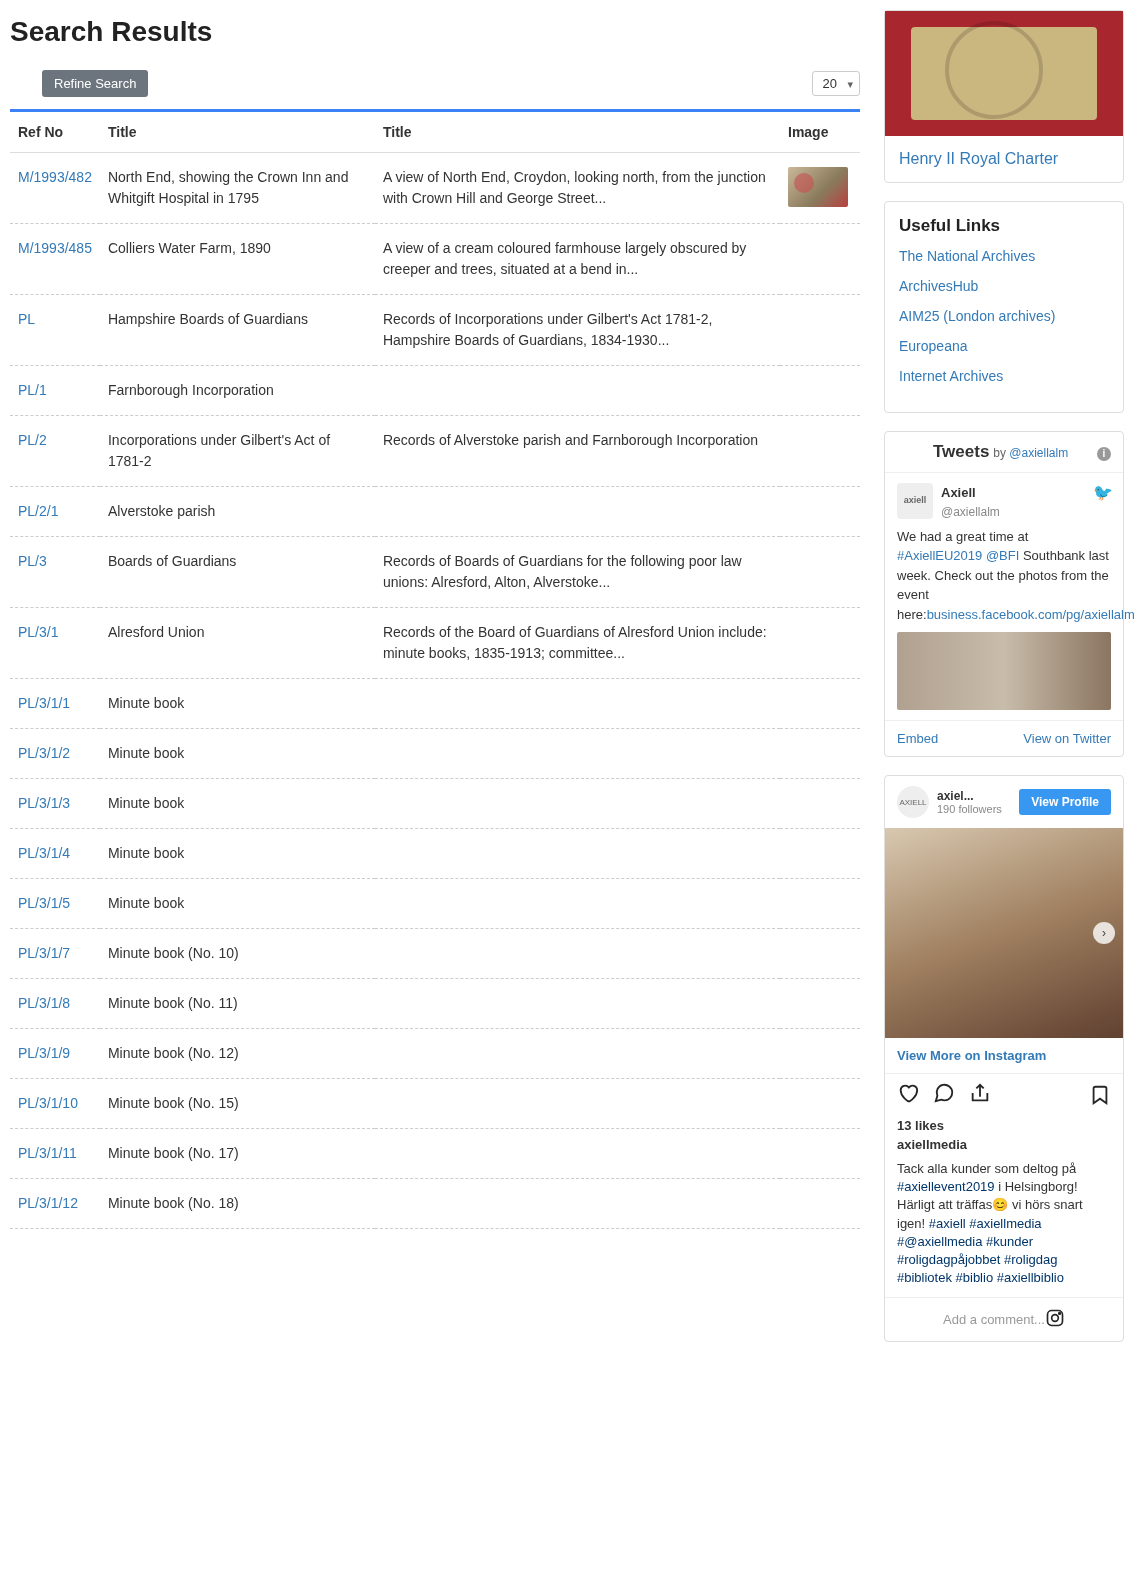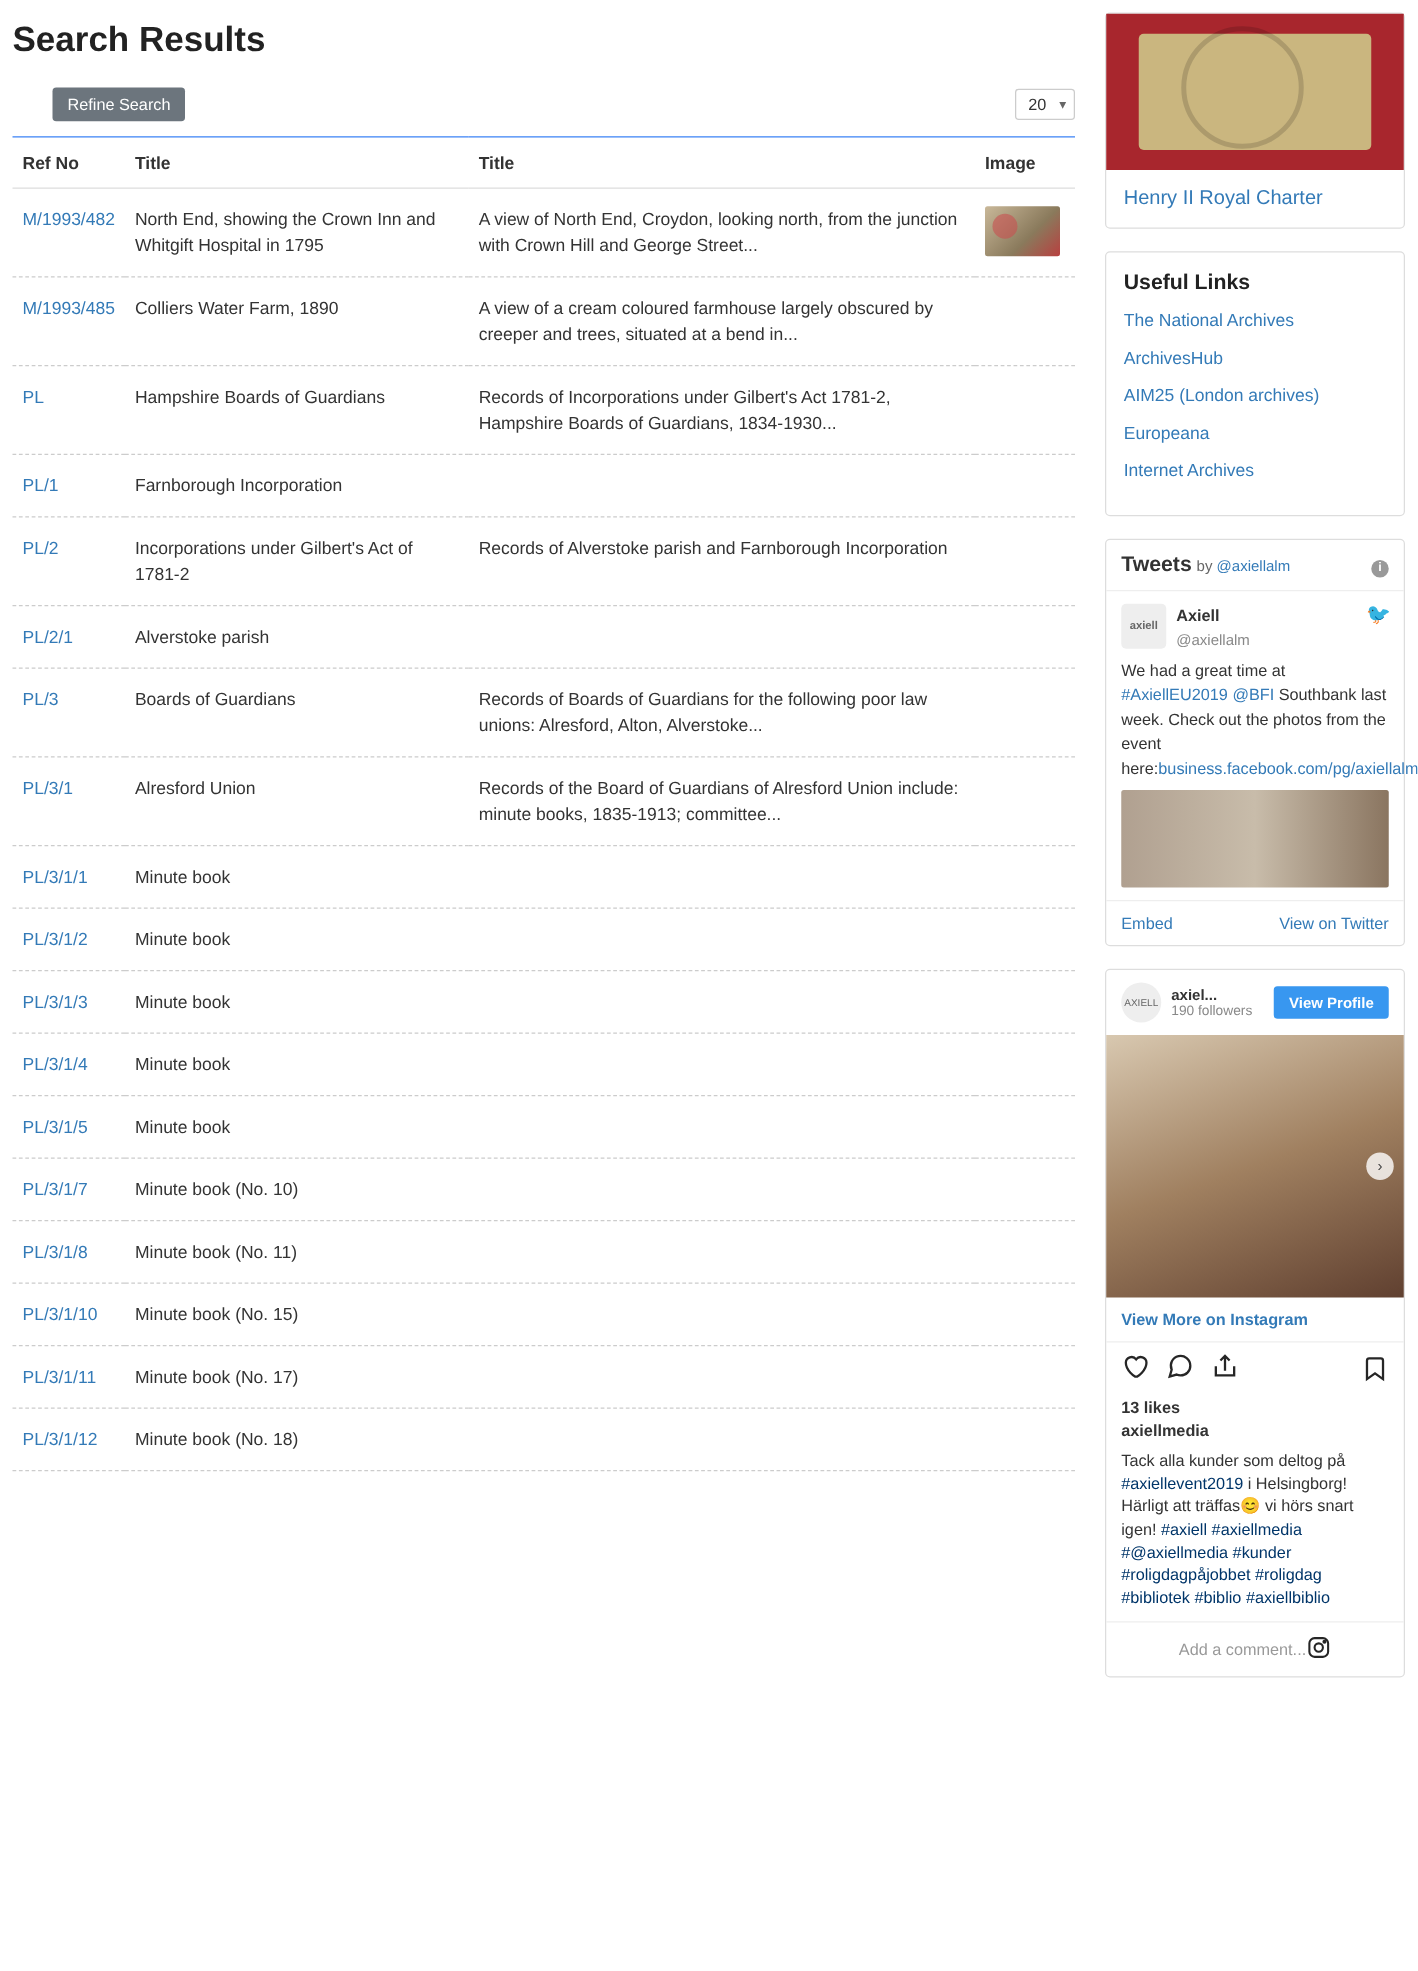--- a/index.html
+++ b/index.html
@@ -9,39 +9,39 @@
   .side { width: 240px; flex-shrink: 0; }
 
   h1 { font-size: 28px; font-weight: 600; color: #222; margin-bottom: 22px; margin-top: 6px; }
 
   .toolbar { display: flex; justify-content: space-between; align-items: center; margin-bottom: 12px; margin-left: 32px; }
   .btn-refine { background: #6c757d; color: #fff; border: none; padding: 6px 12px; font-size: 13px; border-radius: 3px; cursor: pointer; }
   .page-size { border: 1px solid #ccc; padding: 4px 22px 4px 10px; border-radius: 3px; font-size: 13px; background: #fff; position: relative; cursor: pointer; }
   .page-size::after { content: '▾'; position: absolute; right: 6px; top: 50%; transform: translateY(-50%); color: #666; font-size: 11px; }
 
   table.results { width: 100%; border-collapse: collapse; }
-  table.results th { text-align: left; font-weight: 600; padding: 12px 8px; border-top: 1px solid #3b82f6; border-bottom: 1px solid #ddd; color: #333; }
+  table.results th { text-align: left; font-weight: 600; padding: 12px 8px; border-top: 3px solid #3b82f6; border-bottom: 1px solid #ddd; color: #333; }
   table.results td { padding: 14px 8px; border-bottom: 1px dashed #ccc; vertical-align: top; line-height: 1.5; }
   table.results td.ref a { color: #337ab7; text-decoration: none; }
   table.results td.img { width: 80px; }
   .thumb { width: 60px; height: 40px; background: linear-gradient(135deg,#c9b899 0%, #8a7a5c 60%, #b84040 100%); border-radius: 2px; position: relative; overflow: hidden; }
   .thumb::before { content:''; position:absolute; top:6px; left:6px; width:20px; height:20px; background: rgba(200,80,80,0.6); border-radius:50%; }
 
   .panel { border: 1px solid #ddd; border-radius: 4px; margin-bottom: 18px; background: #fff; }
   .panel-pad { padding: 14px; }
   .charter-img { height: 125px; background: #a8262d; position: relative; overflow: hidden; }
   .charter-img::before { content:''; position:absolute; top:16px; left:26px; right:26px; bottom:16px; background:#cab67f; border-radius:4px; }
   .charter-img::after { content:''; position:absolute; top:10px; left:60px; width:90px; height:90px; border:4px solid rgba(0,0,0,0.15); border-radius:50%; }
   .charter-link { display:block; padding: 14px; color: #337ab7; font-size: 16px; text-decoration: none; }
 
   .panel h3 { font-size: 17px; font-weight: 600; margin-bottom: 12px; color: #222; }
   .links-list a { display: block; color: #337ab7; text-decoration: none; margin-bottom: 14px; font-size: 14px; }
 
   .tweets-head { display:flex; align-items:baseline; justify-content:space-between; padding: 10px 12px; border-bottom:1px solid #eee; }
-  .tweets-head .t { font-size: 17px; font-weight:600; }
+  .tweets-head .t { font-size: 17px; font-weight:600;margin-left:36px; }
   .tweets-head .by { font-size: 12px; color: #666; }
   .tweets-head .by a { color:#337ab7; text-decoration:none; }
   .info-icon { width:14px; height:14px; border-radius:50%; background:#999; color:#fff; font-size:10px; display:inline-flex; align-items:center; justify-content:center; font-weight:bold; }
 
   .tweet-body { padding: 10px 12px; font-size: 13px; line-height:1.5; position:relative; }
   .tweet-head { display:flex; gap:8px; align-items:flex-start; margin-bottom:6px; }
   .avatar-sm { width:36px; height:36px; background:#eee; border-radius:4px; display:flex; align-items:center; justify-content:center; font-size:9px; color:#666; font-weight:bold; }
   .bird { position:absolute; right:10px; top:8px; color:#ccc; font-size:16px; }
   .tweet-body a { color:#337ab7; text-decoration:none; }
   .tweet-photo { height:78px; background: linear-gradient(90deg,#b0a090,#c8bcaa,#8a7560); margin-top:8px; border-radius:2px; }
@@ -173,20 +173,26 @@
             <td></td>
             <td class="img"></td>
           </tr>
           <tr>
             <td class="ref"><a href="#">PL/3/1/8</a></td>
             <td>Minute book (No. 11)</td>
             <td></td>
             <td class="img"></td>
           </tr>
           <tr>
+            <td class="ref"><a href="#">PL/3/1/9</a></td>
+            <td>Minute book (No. 12)</td>
+            <td></td>
+            <td class="img"></td>
+          </tr>
+          <tr>
             <td class="ref"><a href="#">PL/3/1/10</a></td>
             <td>Minute book (No. 15)</td>
             <td></td>
             <td class="img"></td>
           </tr>
           <tr>
             <td class="ref"><a href="#">PL/3/1/11</a></td>
             <td>Minute book (No. 17)</td>
             <td></td>
             <td class="img"></td>

